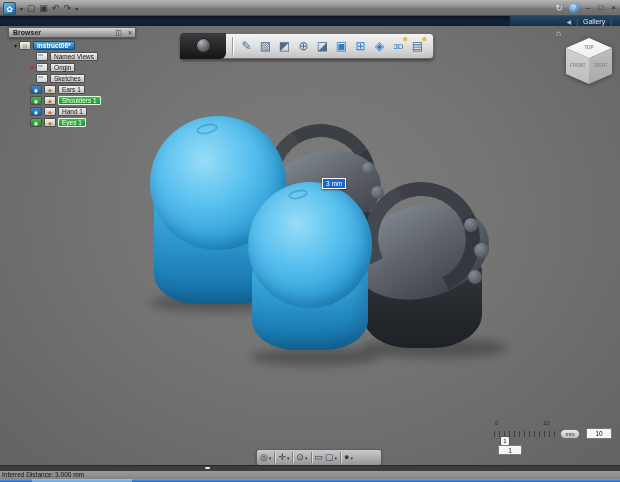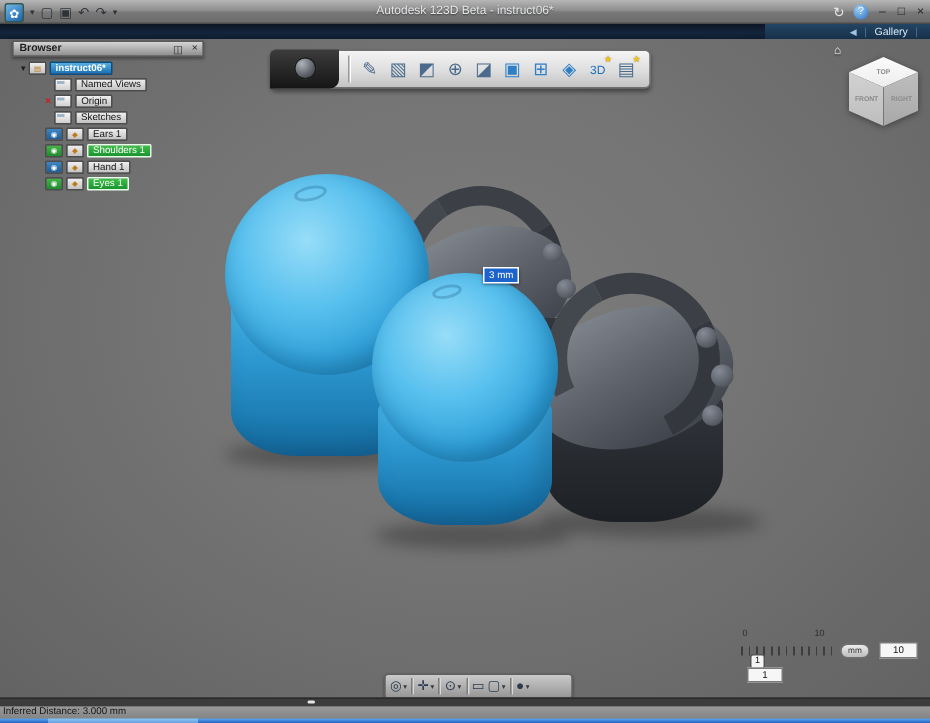--- a/index.html
+++ b/index.html
@@ -147,21 +147,20 @@
   <div class="titlebar">
     <div class="qat">
       <span class="logo">✿</span>
       <span class="qcaret">▾</span>
       <span class="qicon">▢</span>
       <span class="qicon">▣</span>
       <span class="qicon">↶</span>
       <span class="qicon">↷</span>
       <span class="qcaret">▾</span>
     </div>
-    <div class="apptitle">Autodesk 123D Beta - instruct06*</div>
     <div class="tbright">
       <span class="syncico">↻</span>
       <span class="helpico">?</span>
       <span class="winbtn">–</span>
       <span class="winbtn">□</span>
       <span class="winbtn">×</span>
     </div>
   </div>
 
   <div class="gallerybar">

